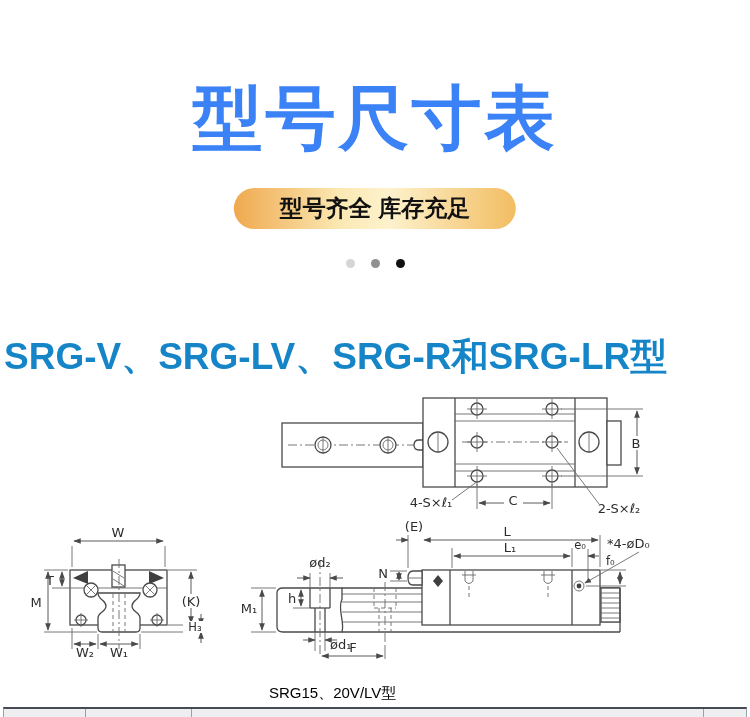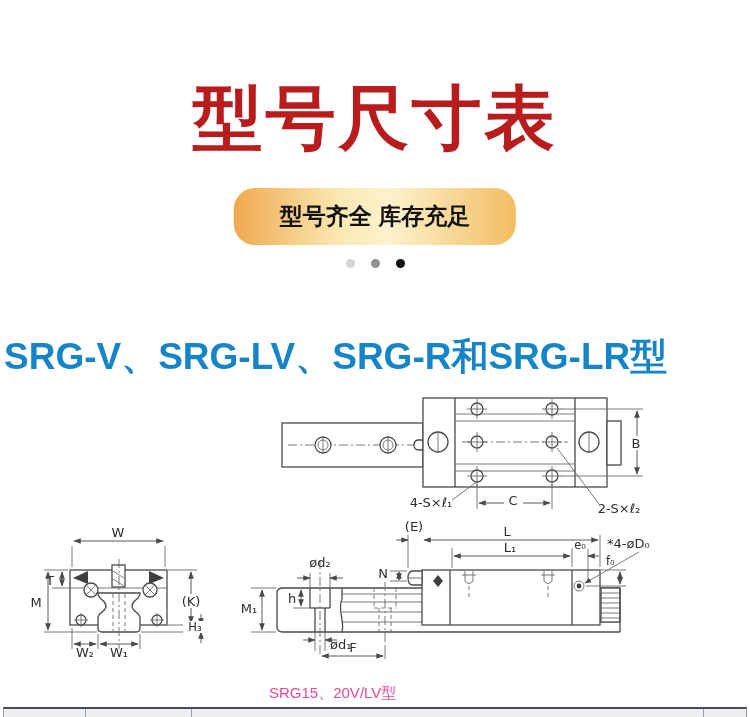--- a/index.html
+++ b/index.html
@@ -1,50 +1,50 @@
 <!DOCTYPE html>
 <html><head>
 <meta charset="utf-8">
 <style>
   html,body{margin:0;padding:0;}
   .page{position:relative;width:750px;height:717px;background:#ffffff;overflow:hidden;
         font-family:"Liberation Sans",sans-serif;}
   .title{position:absolute;top:80px;left:0;right:0;text-align:center;
          font-size:70px;font-weight:900;color:#000;letter-spacing:3px;line-height:1.1;}
   .badge{position:absolute;top:188px;left:50%;transform:translateX(-50%);
-         height:41px;line-height:41px;border-radius:21px;padding:8px 46px;
+         height:41px;line-height:41px;border-radius:21px;padding:0 46px;
          font-size:23px;font-weight:700;color:#111;white-space:nowrap;
          background:linear-gradient(90deg,#efa94f 0%,#fbe9b4 38%,#fdf2cd 55%,#f2bd62 100%);}
   .dots{position:absolute;top:259px;left:0;right:0;display:flex;justify-content:center;gap:16px;}
   .dot{width:9px;height:9px;border-radius:50%;background:#ccc;}
   .sec-heading{position:absolute;top:332px;left:4px;font-size:37px;font-weight:700;
          color:#1685c8;letter-spacing:0px;white-space:nowrap;}
   .diagram-wrap{position:absolute;top:380px;left:0;}
-  .caption{position:absolute;top:684px;left:269px;font-size:15px;color:#ec4899;}
+  .caption{position:absolute;top:684px;left:269px;font-size:15px;color:#000000;}
   .table-band{position:absolute;top:707px;left:3px;width:744px;height:10px;box-sizing:border-box;
          background:#edeff1;border-top:2px solid #454a54;border-left:1px solid #9aa0a8;
          border-right:1px solid #9aa0a8;overflow:hidden;}
   .table-band .vline{position:absolute;top:0;width:1px;height:10px;background:#9aa0a8;}
   
   .obj{stroke:#4a4a4a;stroke-width:1.3;fill:none;}
   .objf{stroke:#4a4a4a;stroke-width:1.3;fill:#ffffff;}
   .thin{stroke:#6a6a6a;stroke-width:0.9;fill:none;}
   .dim{stroke:#5a5a5a;stroke-width:1;fill:none;}
   .cl{stroke:#6a6a6a;stroke-width:0.9;fill:none;stroke-dasharray:9 3 2 3;}
   .dsh{stroke:#6a6a6a;stroke-width:0.9;fill:none;stroke-dasharray:4 3;}
   .lbl{font:13px "DejaVu Sans",sans-serif;fill:#2d2d2d;}
   .lbl-s{font:11.5px "DejaVu Sans",sans-serif;fill:#2d2d2d;}
   .dark{fill:#3f3f3f;stroke:none;}
 </style>
 </head>
 <body>
 
 <div class="page">
 
-  <div class="title" style="color: #b91c1c;">型号尺寸表</div>
+  <div class="title" style="color: #3b82f6;">型号尺寸表</div>
 
   <div class="badge" style="background: linear-gradient(90deg, rgb(239, 169, 79) 0%, rgb(251, 233, 180) 38%, rgb(253, 242, 205) 55%, rgb(242, 189, 98) 100%);">型号齐全 库存充足</div>
 
   <div class="dots">
     <span class="dot" style="background: rgb(213, 213, 213);"></span>
     <span class="dot" style="background: rgb(144, 144, 144);"></span>
     <span class="dot" style="background: rgb(17, 17, 17);"></span>
   </div>
 
   <div class="sec-heading" style="color: rgb(22, 133, 200);">SRG-V、SRG-LV、SRG-R和SRG-LR型</div>

